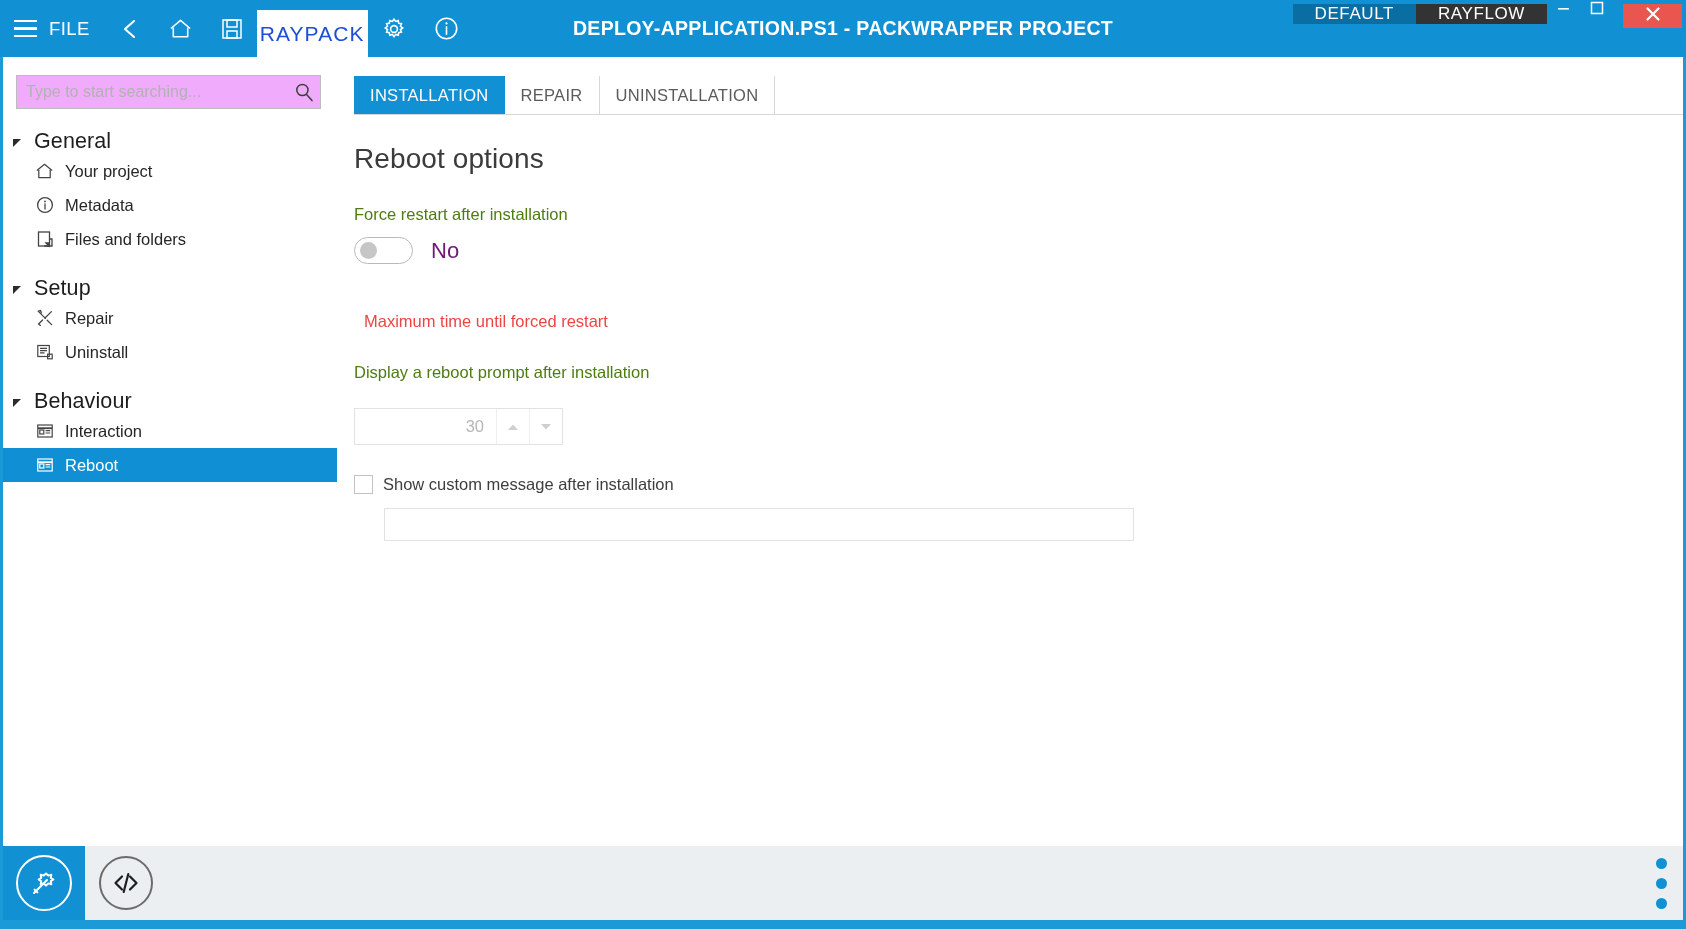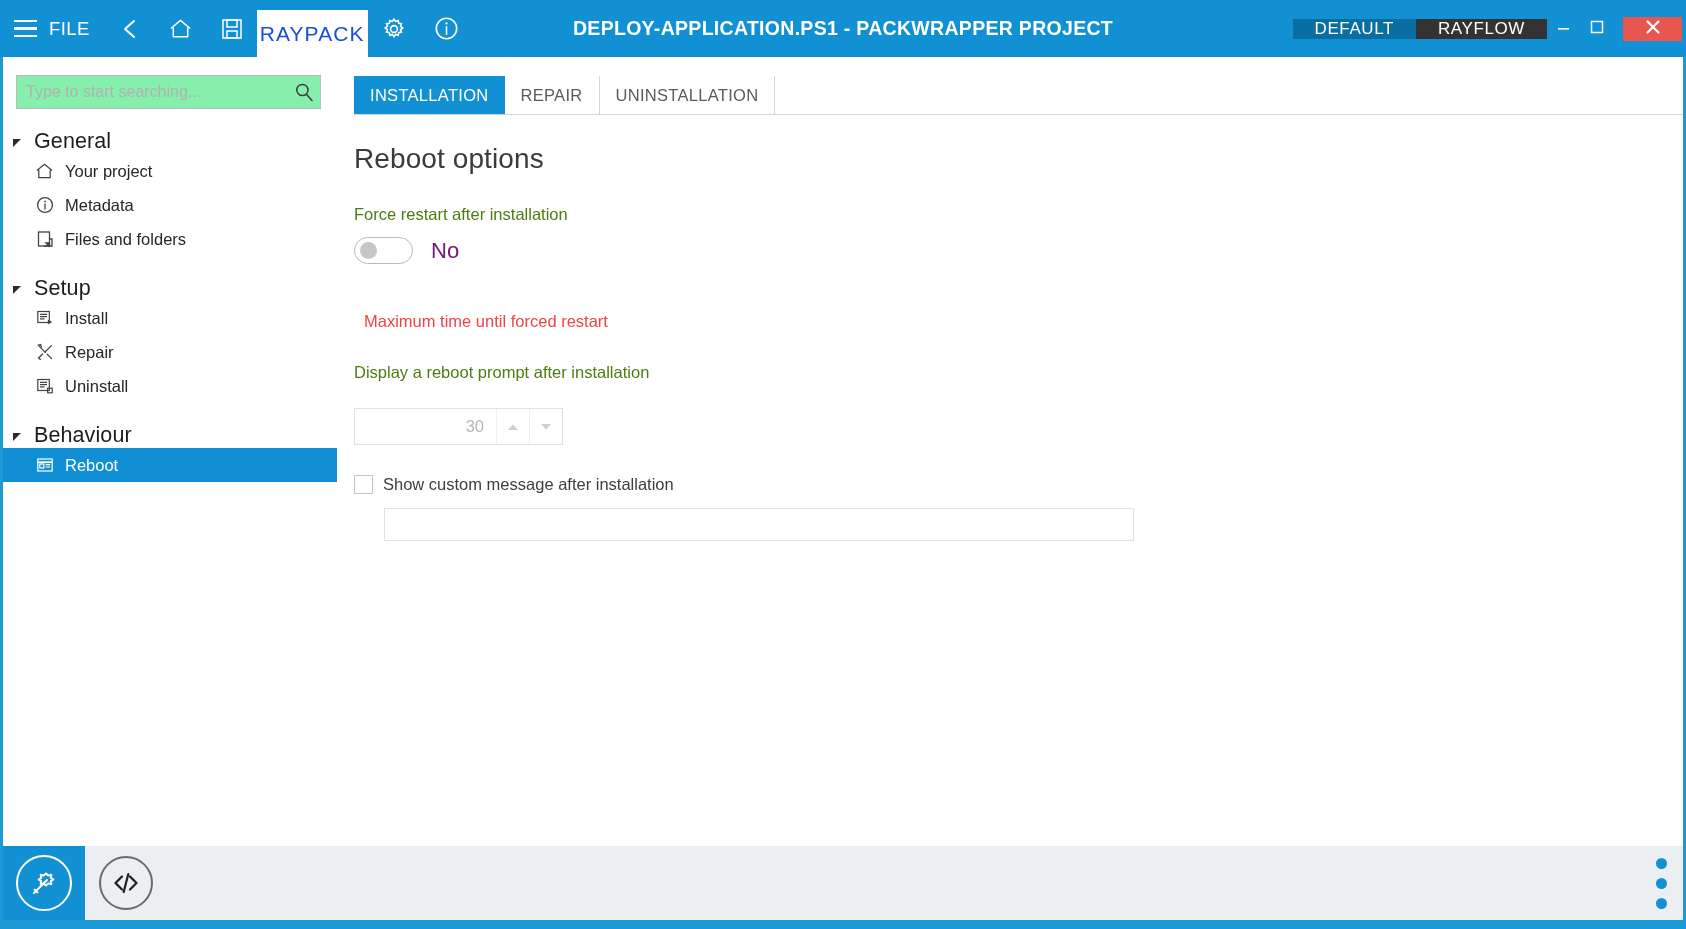--- a/index.html
+++ b/index.html
@@ -91,21 +91,21 @@
     font-size: 19.5px;
     font-weight: bold;
     letter-spacing: .3px;
     pointer-events: none;
     z-index: 1;
   }
 
   .tb-right {
     margin-left: auto;
     display: flex;
-    align-items: center;
+    align-items: flex-start;
     z-index: 3;
   }
 
   .profile-chip {
     display: flex; align-items: center; justify-content: center;
     color: #ffffff;
     font-size: 17px;
     letter-spacing: .6px;
     padding: 0 22px;
     margin: 4px 0;
@@ -146,21 +146,21 @@
     padding-top: 18px;
     position: relative;
   }
 
   .search-wrap {
     margin: 0 16px 0 13px;
     height: 34px;
     border: 1px solid #bdbdbd;
     display: flex;
     align-items: center;
-    background: #86efac;
+    background: #f0abfc;
   }
   .search-input {
     flex: 1 1 auto;
     border: none;
     outline: none;
     font-size: 16px;
     color: #4b4b4b;
     padding: 0 9px;
     background: transparent;
     font-family: "Liberation Sans", sans-serif;
@@ -597,30 +597,20 @@
       <div class="nav-group">
         <div class="nav-group-header">
           <span class="nav-caret">
             <svg width="12" height="12" viewBox="0 0 12 12">
                 <polygon points="1,3 9,3 1,11" fill="#2b2b2b"></polygon>
               </svg>
           </span>
           <span class="nav-group-title">Setup</span>
         </div>
 
-        <div class="nav-item">
-          <span class="ni-icon">
-            <svg width="18" height="18" viewBox="0 0 18 18" fill="none" stroke="#444" stroke-width="1.2">
-                <rect x="1.8" y="2.5" width="11.5" height="11"></rect>
-                <path d="M4 5.3 H11 M4 7.6 H11 M4 9.9 H8.5"></path>
-                <path d="M11.8 10.5 L16.2 13 L11.8 15.5 Z" fill="#444" stroke="none"></path>
-              </svg>
-          </span>
-          <span class="ni-label">Install</span>
-        </div>
 
         <div class="nav-item">
           <span class="ni-icon">
             <svg width="18" height="18" viewBox="0 0 18 18" fill="none" stroke="#444" stroke-width="1.3" stroke-linecap="round">
                 <path d="M2.6 2.6 L9.4 9.4"></path>
                 <path d="M11.2 11.2 L15.6 15.6"></path>
                 <path d="M15.4 2.6 L9 9"></path>
                 <path d="M6.6 11 L2.6 15 L4.4 16.4"></path>
                 <path d="M2.2 2.2 L4.6 1.6 L5.4 4 "></path>
               </svg>
@@ -643,20 +633,31 @@
       <div class="nav-group">
         <div class="nav-group-header">
           <span class="nav-caret">
             <svg width="12" height="12" viewBox="0 0 12 12">
                 <polygon points="1,3 9,3 1,11" fill="#2b2b2b"></polygon>
               </svg>
           </span>
           <span class="nav-group-title">Behaviour</span>
         </div>
 
+        <div class="nav-item">
+          <span class="ni-icon">
+            <svg width="18" height="18" viewBox="0 0 18 18" fill="none" stroke="#444" stroke-width="1.2">
+                <rect x="1.8" y="3" width="14.4" height="12"></rect>
+                <path d="M1.8 6.2 H16.2" stroke-width="1.8"></path>
+                <rect x="3.8" y="8" width="4" height="4"></rect>
+                <path d="M9.6 8.6 H14.2 M9.6 11 H14.2"></path>
+              </svg>
+          </span>
+          <span class="ni-label">Interaction</span>
+        </div>
 
         <div class="nav-item selected">
           <span class="ni-icon">
             <svg width="18" height="18" viewBox="0 0 18 18" fill="none" stroke="#ffffff" stroke-width="1.2">
                 <rect x="1.8" y="3" width="14.4" height="12"></rect>
                 <path d="M1.8 6.2 H16.2" stroke-width="1.8"></path>
                 <rect x="3.8" y="8" width="4" height="4"></rect>
                 <path d="M9.6 8.6 H14.2 M9.6 11 H14.2"></path>
               </svg>
           </span>

